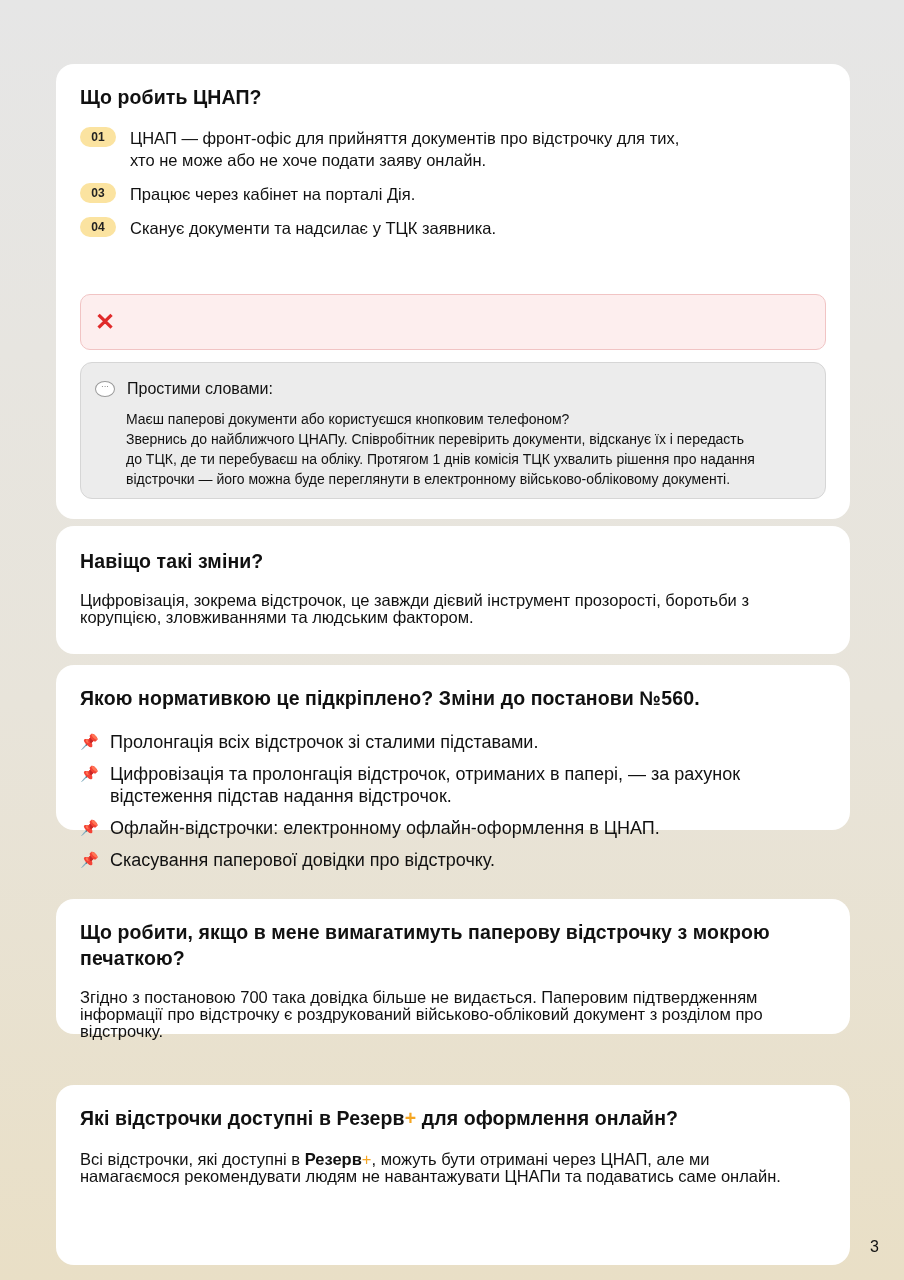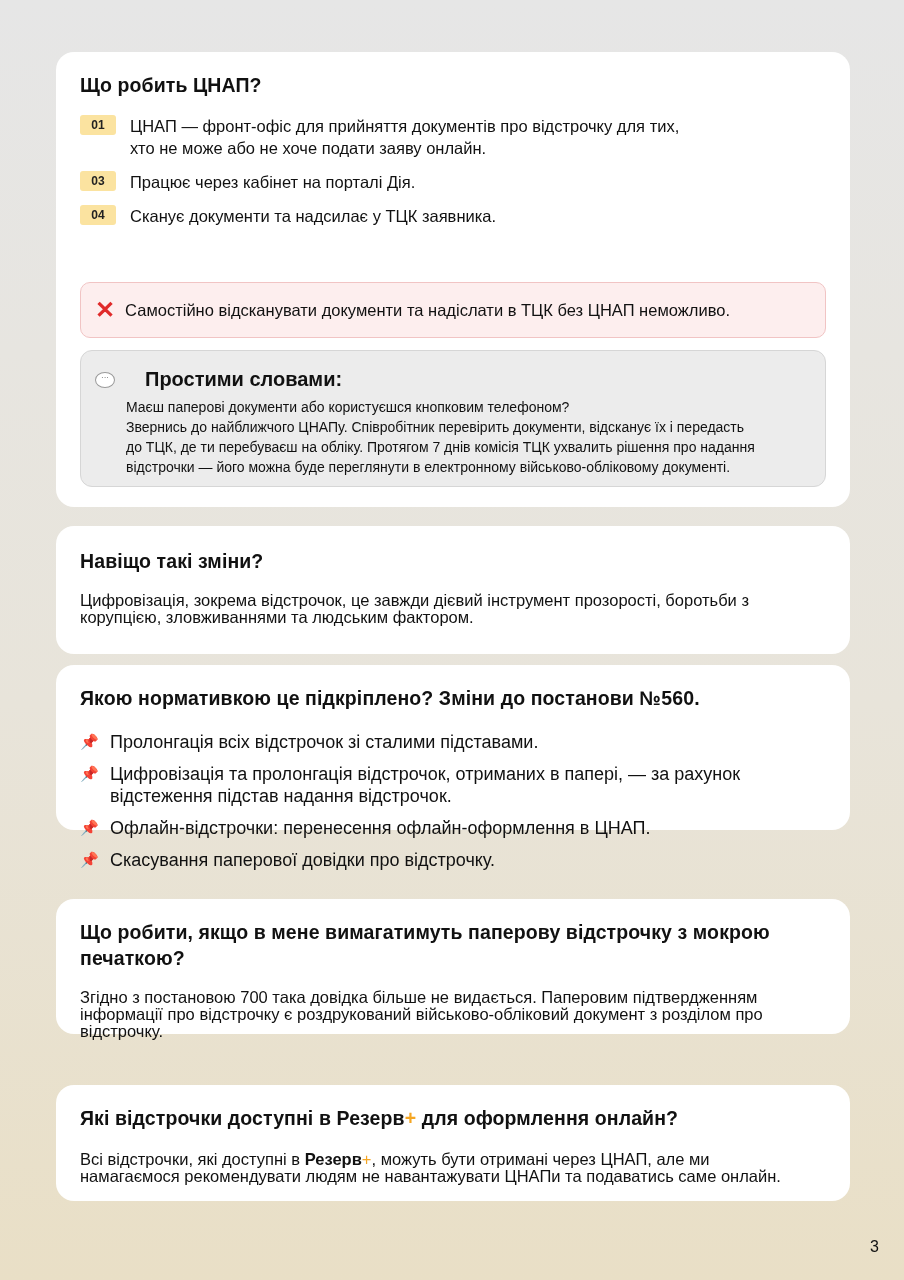--- a/index.html
+++ b/index.html
@@ -12,26 +12,26 @@
     }
     .card {
       position: absolute; left: 56px; width: 794px;
       background: #fff; border-radius: 18px;
       box-sizing: border-box; padding: 0 24px;
     }
     .card h2 {
       margin: 0; font-size: 19.5px; font-weight: bold; line-height: 26px; letter-spacing: 0.1px;
     }
     .card p { margin: 0; font-size: 16.5px; line-height: 17px; }
-    #c1 { top: 52px; height: 455px; }
+    #c1 { top: 64px; height: 455px; }
     #c1 h2 { position: absolute; top: 20px; left: 24px; }
     .num-list { position: absolute; top: 63px; left: 24px; right: 24px; }
     .num-item { display: flex; align-items: flex-start; margin-bottom: 12px; }
     .badge {
-      flex: 0 0 auto; width: 36px; height: 20px; border-radius: 3px;
+      flex: 0 0 auto; width: 36px; height: 20px; border-radius: 10px;
       background: #fbe3a0; font-size: 12px; font-weight: bold;
       display: flex; align-items: center; justify-content: center; margin-right: 14px;
       color: #222;
     }
     .num-item .txt { font-size: 16.5px; line-height: 22px; }
     .alert {
       position: absolute; left: 24px; right: 24px; top: 230px; height: 56px;
       background: #fdeeee; border: 1px solid #f1c4c4; border-radius: 10px;
       display: flex; align-items: center; box-sizing: border-box; padding-left: 14px;
       font-size: 16.5px;
@@ -40,38 +40,38 @@
     .simple {
       position: absolute; left: 24px; right: 24px; top: 298px; height: 137px;
       background: #ececec; border: 1px solid #d6d6d6; border-radius: 12px; box-sizing: border-box;
     }
     .simple .head { position: absolute; top: 17px; left: 14px; display: flex; align-items: center; }
     .bubble {
       width: 18px; height: 14px; border-radius: 50%; border: 1px solid #9a9a9a;
       background: #fff; font-size: 8px; color: #777; text-align: center; line-height: 10px;
       margin-right: 12px; position: relative;
     }
-    .simple .head span.t { font-weight: bold; font-size: 20px; margin-left: 18px; }
+    .simple .head span.t { font-weight: normal; font-size: 16px; }
     .simple .body {
       position: absolute; top: 46px; left: 45px; right: 14px;
       font-size: 14px; line-height: 20px;
     }
     #c2 { top: 526px; height: 128px; padding-left: 39px; }
     #c2 h2 { position: absolute; top: 22px; left: 24px; }
     #c2 p { position: absolute; top: 66px; left: 24px; right: 40px; }
     #c3 { top: 665px; height: 165px; }
     #c3 h2 { position: absolute; top: 20px; left: 24px; }
     .pin-list { position: absolute; top: 66px; left: 24px; right: 24px; }
     .pin-item { display: flex; align-items: flex-start; margin-bottom: 10px; }
     .pin { flex: 0 0 auto; width: 20px; margin-right: 10px; font-size: 15px; line-height: 22px; color: #d62b2b; }
     .pin-item .txt { font-size: 18px; line-height: 22px; }
     #c4 { top: 899px; height: 135px; }
     #c4 h2 { position: absolute; top: 20px; left: 24px; right: 80px; }
     #c4 p { position: absolute; top: 90px; left: 24px; right: 40px; }
-    #c5 { top: 1085px; height: 116px; }
+    #c5 { top: 1085px; height: 180px; }
     #c5 h2 { position: absolute; top: 20px; left: 24px; }
     #c5 p { position: absolute; top: 66px; left: 24px; right: 40px; }
     .plus { color: #f5a623; }
     .bold { font-weight: bold; }
     .page-num { position: absolute; left: 870px; top: 1238px; font-size: 16px; }
   </style>
 </head>
 <body>
 
 <div class="card" id="c1">
@@ -85,31 +85,30 @@
       <span class="badge">03</span>
       <span class="txt">Працює через кабінет на порталі Дія.</span>
     </div>
     <div class="num-item">
       <span class="badge">04</span>
       <span class="txt">Сканує документи та надсилає у ТЦК заявника.</span>
     </div>
   </div>
   <div class="alert">
     <span class="x">✕</span>
-    <span>Самостійно відсканувати документи та надіслати в ТЦК без ЦНАП неможливо.</span>
   </div>
   <div class="simple">
     <div class="head">
       <span class="bubble">···</span>
       <span class="t">Простими словами:</span>
     </div>
     <div class="body">
       <div>Маєш паперові документи або користуєшся кнопковим телефоном?</div>
       <div>Звернись до найближчого ЦНАПу. Співробітник перевірить документи, відсканує їх і передасть</div>
-      <div>до ТЦК, де ти перебуваєш на обліку.  Протягом 7 днів комісія ТЦК ухвалить рішення про надання</div>
+      <div>до ТЦК, де ти перебуваєш на обліку.  Протягом 1 днів комісія ТЦК ухвалить рішення про надання</div>
       <div>відстрочки — його можна буде переглянути в електронному військово-обліковому документі.</div>
     </div>
   </div>
 </div>
 
 <div class="card" id="c2">
   <h2>Навіщо такі зміни?</h2>
   <p>Цифровізація, зокрема відстрочок, це завжди дієвий інструмент прозорості, боротьби з корупцією, зловживаннями та людським фактором.</p>
 </div>
 
@@ -119,21 +118,21 @@
     <div class="pin-item">
       <span class="pin">📌</span>
       <span class="txt">Пролонгація всіх відстрочок зі сталими підставами.</span>
     </div>
     <div class="pin-item">
       <span class="pin">📌</span>
       <span class="txt"><span>Цифровізація та пролонгація відстрочок, отриманих в папері, — за рахунок</span><br><span>відстеження підстав надання відстрочок.</span></span>
     </div>
     <div class="pin-item">
       <span class="pin">📌</span>
-      <span class="txt">Офлайн-відстрочки: перенесення офлайн-оформлення в ЦНАП.</span>
+      <span class="txt">Офлайн-відстрочки: електронному офлайн-оформлення в ЦНАП.</span>
     </div>
     <div class="pin-item">
       <span class="pin">📌</span>
       <span class="txt">Скасування паперової довідки про відстрочку.</span>
     </div>
   </div>
 </div>
 
 <div class="card" id="c4">
   <h2>Що робити, якщо в мене вимагатимуть паперову відстрочку з мокрою печаткою?</h2>

